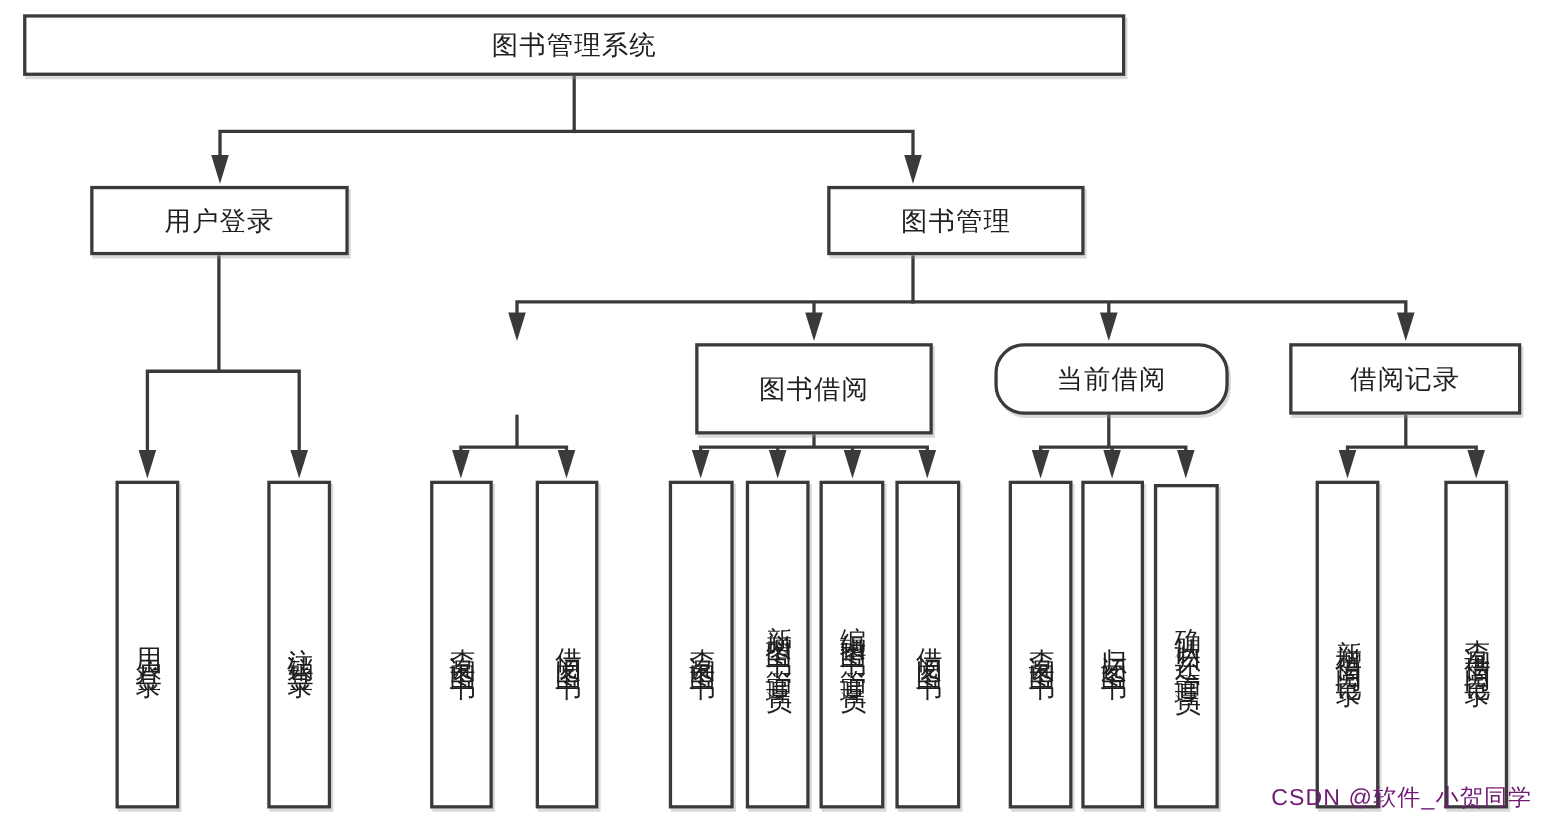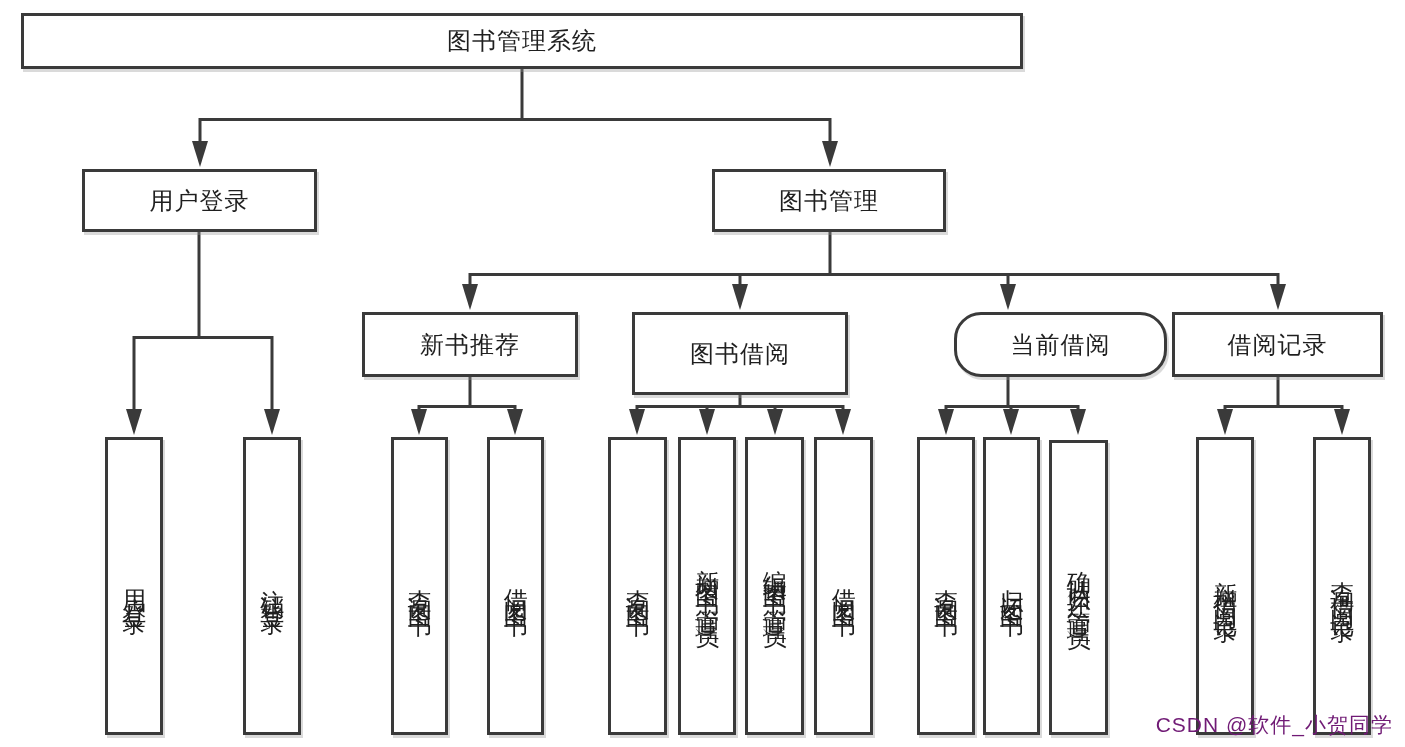--- a/index.html
+++ b/index.html
@@ -121,31 +121,28 @@
     </g>
   </svg>
 
   <div class="box" style="left:21px; top:13px; width:1002px; height:56px;">
     <span class="hlabel">图书管理系统</span>
   </div>
 
   <div class="box" style="left:82px; top:169px; width:235px; height:63px;">
     <span class="hlabel">用户登录</span>
   </div>
-  <div class="box" style="left:712px; top:169px; width:234px; height:63px;">
+  <div class="box" style="left:752px; top:169px; width:234px; height:63px;">
     <span class="hlabel">图书管理</span>
   </div>
 
-  <div class="box" style="left:362px; top:312px; width:216px; height:65px;">
-    <span class="hlabel">新书推荐</span>
-  </div>
   <div class="box" style="left:632px; top:312px; width:216px; height:83px;">
     <span class="hlabel">图书借阅</span>
   </div>
-  <div class="box" style="left:954px; top:312px; width:213px; height:65px;border-radius:27px;">
+  <div class="box" style="left:904px; top:312px; width:213px; height:65px;border-radius:27px;">
     <span class="hlabel">当前借阅</span>
   </div>
   <div class="box" style="left:1172px; top:312px; width:211px; height:65px;">
     <span class="hlabel">借阅记录</span>
   </div>
 
   <div class="box" style="left:105px; top:437px; width:58px; height:298px;">
     <span class="vlabel">用户登录</span>
   </div>
   <div class="box" style="left:243px; top:437px; width:58px; height:298px;">

